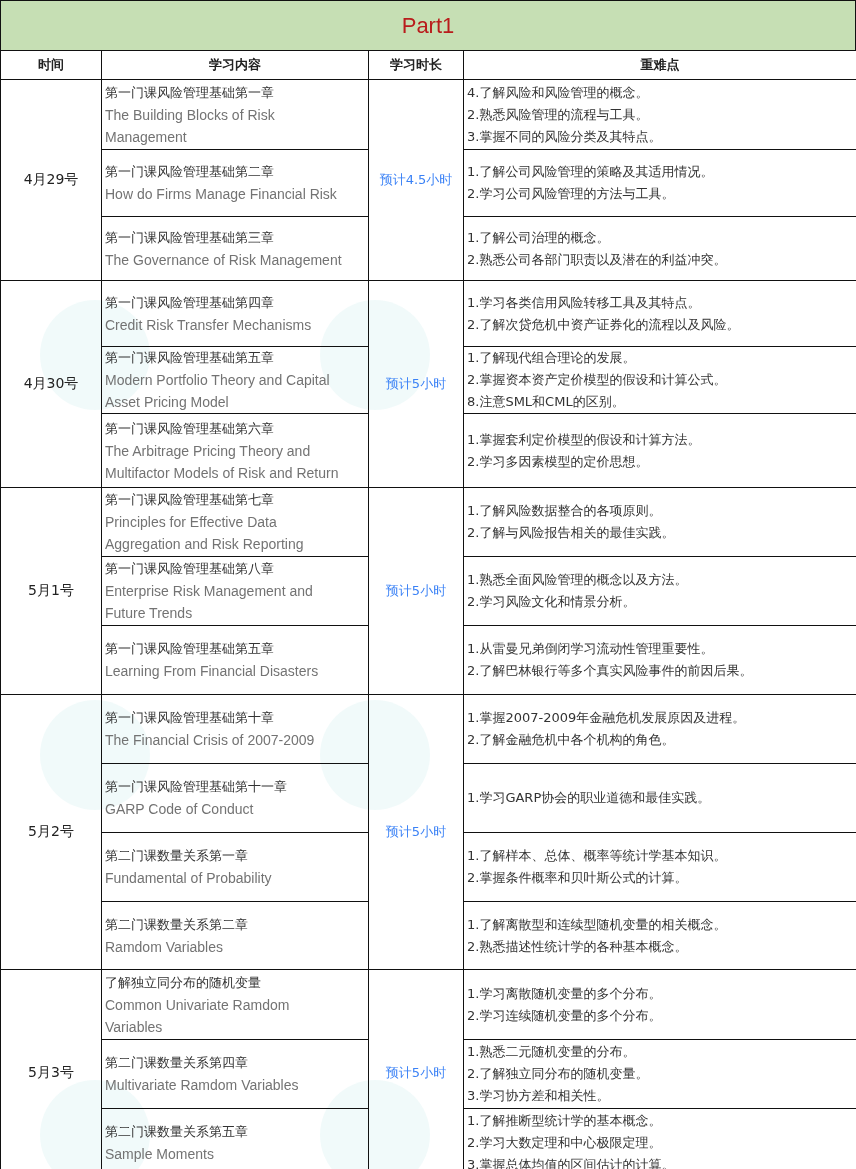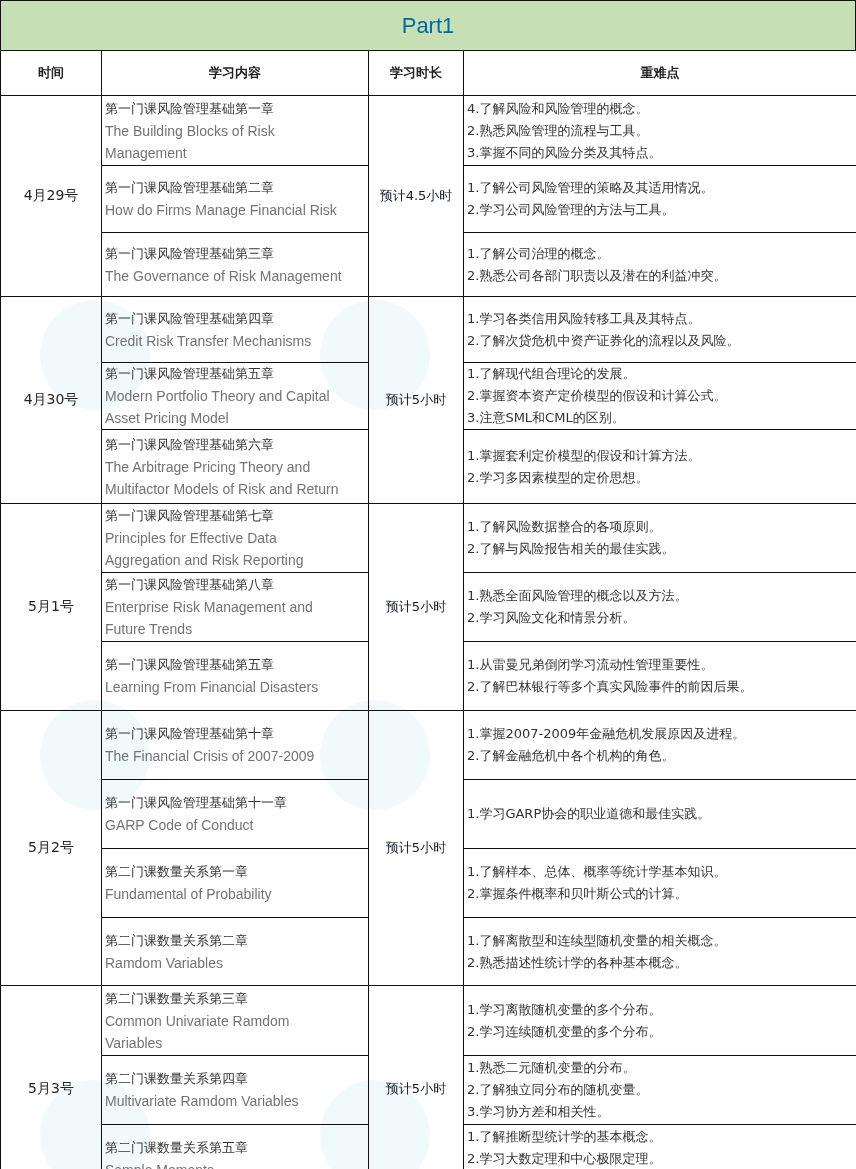--- a/index.html
+++ b/index.html
@@ -2,27 +2,27 @@
 <html><head>
   <meta charset="utf-8">
   <style>
     html, body { margin: 0; padding: 0; background: #ffffff; }
     body { width: 856px; height: 1169px; position: relative; overflow: hidden;
            font-family: "DejaVu Sans", "Liberation Sans", sans-serif; color: #222; }
     .sheet { position: absolute; left: 0; top: 0; width: 856px; height: 1169px; }
     .title-bar { position: absolute; left: 0; top: 0; width: 854px; height: 49px;
                  background: #c6dfb4; border: 1px solid #111; display: flex;
                  align-items: center; justify-content: center; }
-    .title-bar span { font-family: "Liberation Sans", sans-serif; font-size: 22px; color: #0369a1; }
+    .title-bar span { font-family: "Liberation Sans", sans-serif; font-size: 22px; color: #b91c1c; }
     table { position: absolute; left: 0; top: 50px; border-collapse: collapse;
             width: 856px; table-layout: fixed; }
     td, th { border: 1px solid #111; padding: 0 0 0 3px; vertical-align: middle; }
-    th { height: 20px; font-size: 13px; font-weight: bold; text-align: center; padding: 12px; }
+    th { height: 20px; font-size: 13px; font-weight: bold; text-align: center; padding: 4px; }
     .date { text-align: center; font-weight: normal; font-size: 14px; padding: 0; }
-    .dur { text-align: center; font-size: 13px; padding: 0; color: #0f172a; }
+    .dur { text-align: center; font-size: 13px; padding: 0; color: #3b82f6; }
     .content, .points { font-size: 13px; line-height: 22px; color: #333; }
     .line { display: block; white-space: nowrap; }
     .en { font-family: "Liberation Sans", sans-serif; font-size: 14px; color: #737373; }
     .wm { position: absolute; pointer-events: none; border-radius: 50%;
           background: rgba(180, 230, 225, 0.18); }
   </style>
 </head>
 <body>
 
 <div class="sheet">
@@ -101,21 +101,21 @@
         </tr>
         <tr style="height: 67px;">
           <td class="content">
             <span class="line">第一门课风险管理基础第五章</span>
             <span class="line en">Modern Portfolio Theory and Capital</span>
             <span class="line en">Asset Pricing Model</span>
           </td>
           <td class="points">
             <span class="line">1.了解现代组合理论的发展。</span>
             <span class="line">2.掌握资本资产定价模型的假设和计算公式。</span>
-            <span class="line">3.注意SML和CML的区别。</span>
+            <span class="line">8.注意SML和CML的区别。</span>
           </td>
         </tr>
         <tr style="height: 74px;">
           <td class="content">
             <span class="line">第一门课风险管理基础第六章</span>
             <span class="line en">The Arbitrage Pricing Theory and</span>
             <span class="line en">Multifactor Models of Risk and Return</span>
           </td>
           <td class="points">
             <span class="line">1.掌握套利定价模型的假设和计算方法。</span>
@@ -193,21 +193,21 @@
             <span class="line en">Ramdom Variables</span>
           </td>
           <td class="points">
             <span class="line">1.了解离散型和连续型随机变量的相关概念。</span>
             <span class="line">2.熟悉描述性统计学的各种基本概念。</span>
           </td>
         </tr>
         <tr style="height: 70px;">
           <td class="date" rowspan="3">5月3号</td>
           <td class="content">
-            <span class="line">第二门课数量关系第三章</span>
+            <span class="line">了解独立同分布的随机变量</span>
             <span class="line en">Common Univariate Ramdom</span>
             <span class="line en">Variables</span>
           </td>
           <td class="dur" rowspan="3">预计5小时</td>
           <td class="points">
             <span class="line">1.学习离散随机变量的多个分布。</span>
             <span class="line">2.学习连续随机变量的多个分布。</span>
           </td>
         </tr>
         <tr style="height: 69px;">

